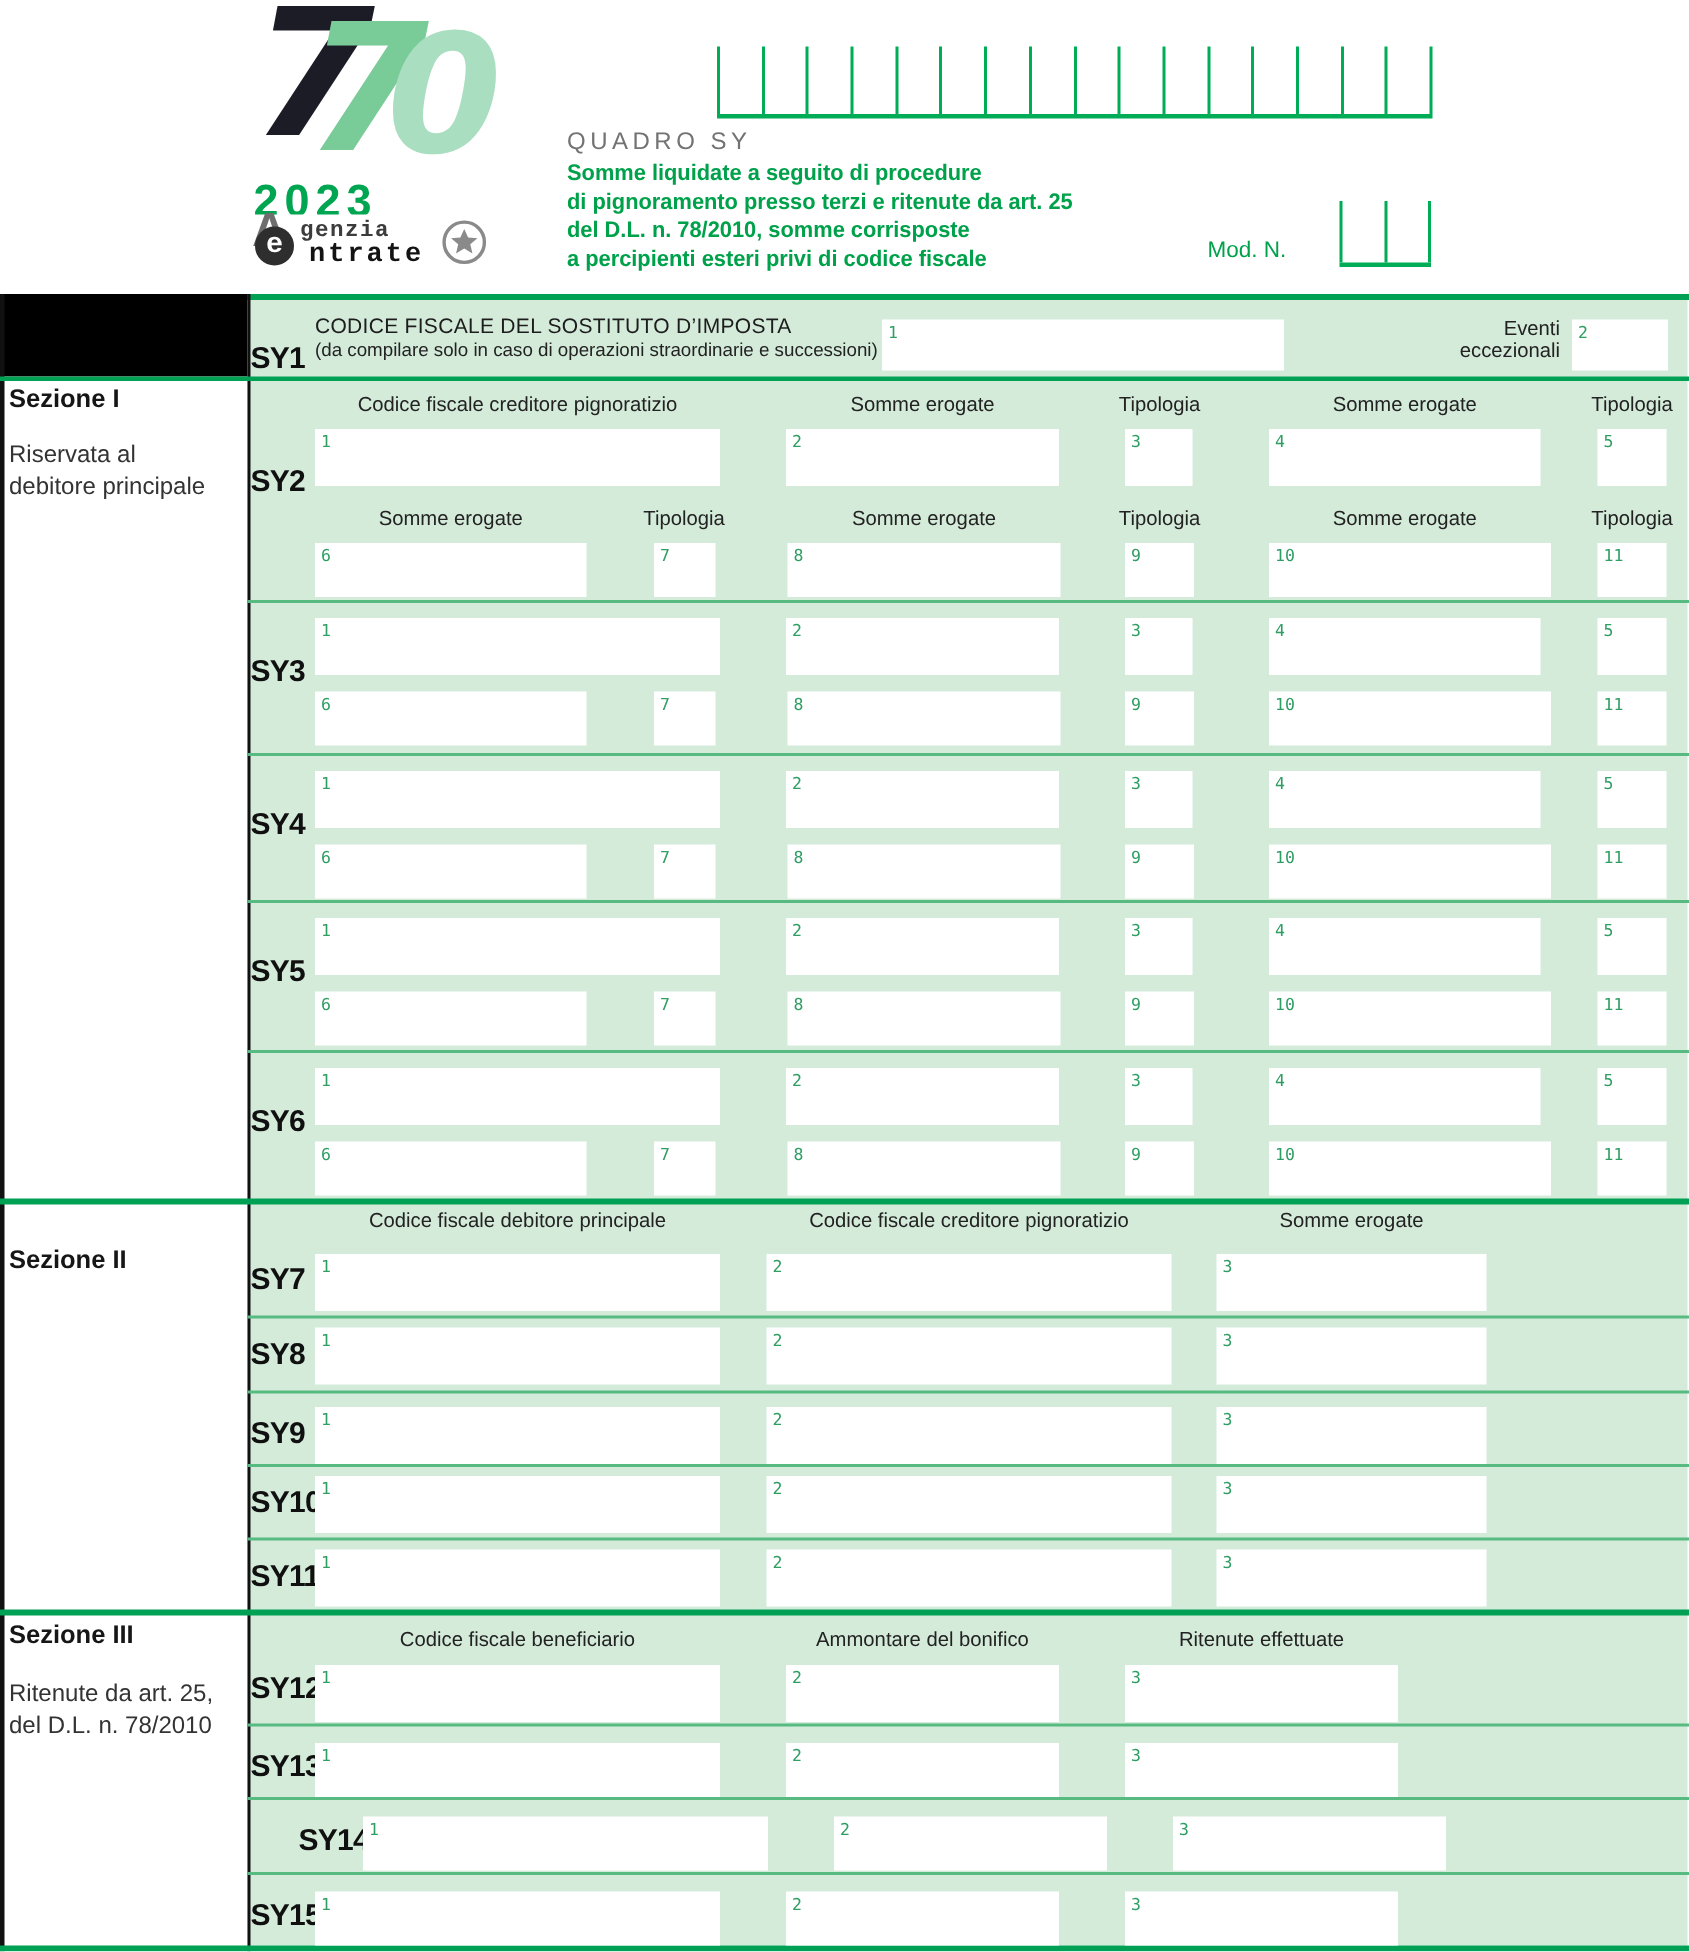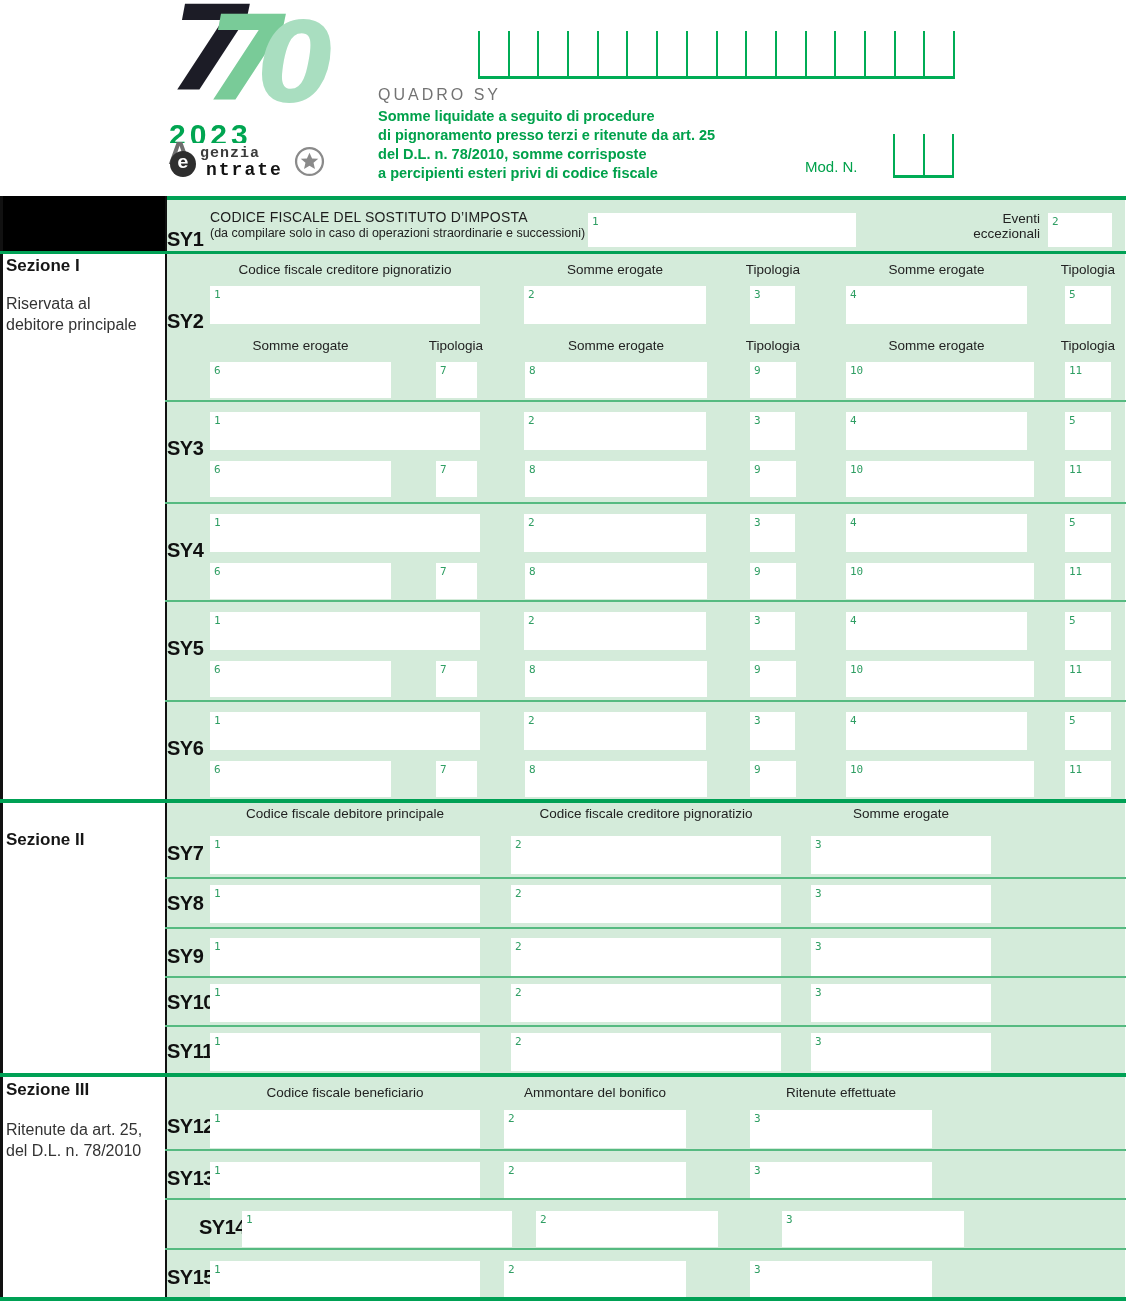--- a/index.html
+++ b/index.html
@@ -71,21 +71,21 @@
   .r1 .bA{top:10px;height:38px}.r1 .bB{top:59px;height:36px}.r1 .syl{top:35px}
   .r1.first .lA{top:8px}.r1.first .lB{top:84px}
   .r1.first .bA{top:32px;height:38px}.r1.first .bB{top:108px;height:36px}.r1.first .syl{top:56px}
 
   
   .c2a{left:45px;width:270px}.c2b{left:346px;width:270px}.c2c{left:646px;width:180px}
   .r2 .bx{top:6px;height:38px}.r2 .syl{top:13px}
   .r2.first .lA{top:3px}.r2.first .bx{top:33px;height:38px}.r2.first .syl{top:39px}
 
   
-  .c3a{left:45px;width:270px}.c3b{left:339px;width:182px}.c3c{left:585px;width:182px}
+  .c3a{left:45px;width:270px}.c3b{left:359px;width:182px}.c3c{left:585px;width:182px}
   .r3 .bx{top:11px;height:36px}.r3 .syl{top:16px}
   .r3.first .lA{top:8px}.r3.first .bx{top:33px;height:38px}.r3.first .syl{top:38px}
 
   
   .sy1row{left:165px;top:200px;width:960px;height:51px;}
   .sy1-title{position:absolute;left:45px;top:9px;font-size:14px;color:#1d1d1d;letter-spacing:0.2px;}
   .sy1-sub{position:absolute;left:45px;top:26px;font-size:12.5px;color:#222;}
   .sy1-f1{left:423px;top:13px;width:268px;height:34px;}
   .eventi{position:absolute;left:775px;top:11px;width:100px;text-align:right;font-size:13.5px;
           line-height:15px;color:#222;}

